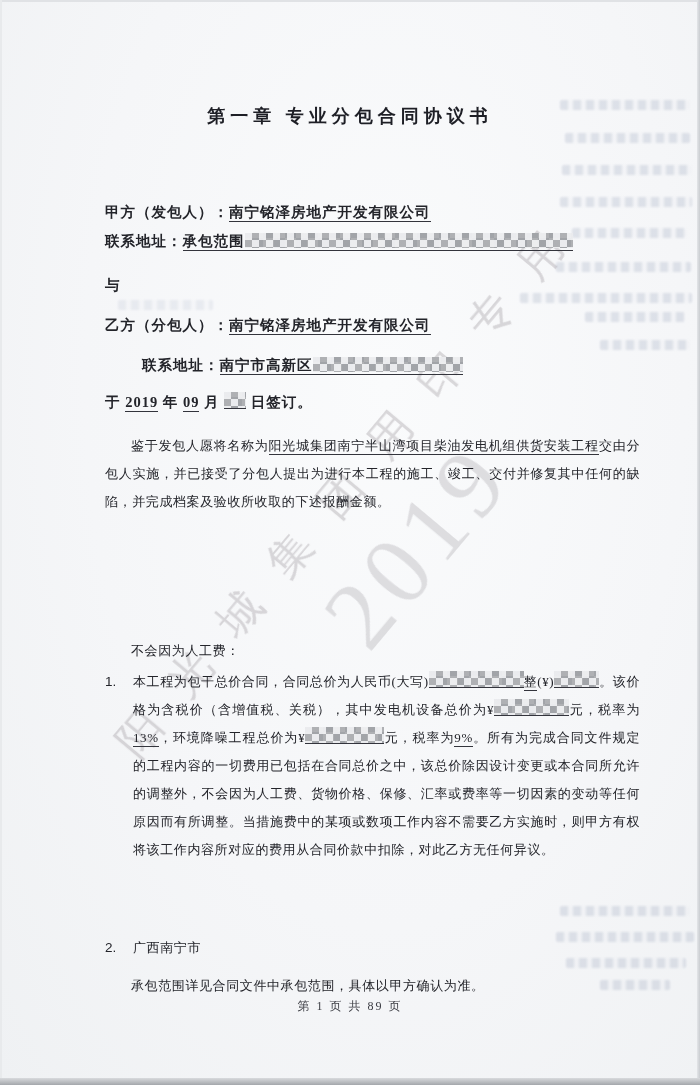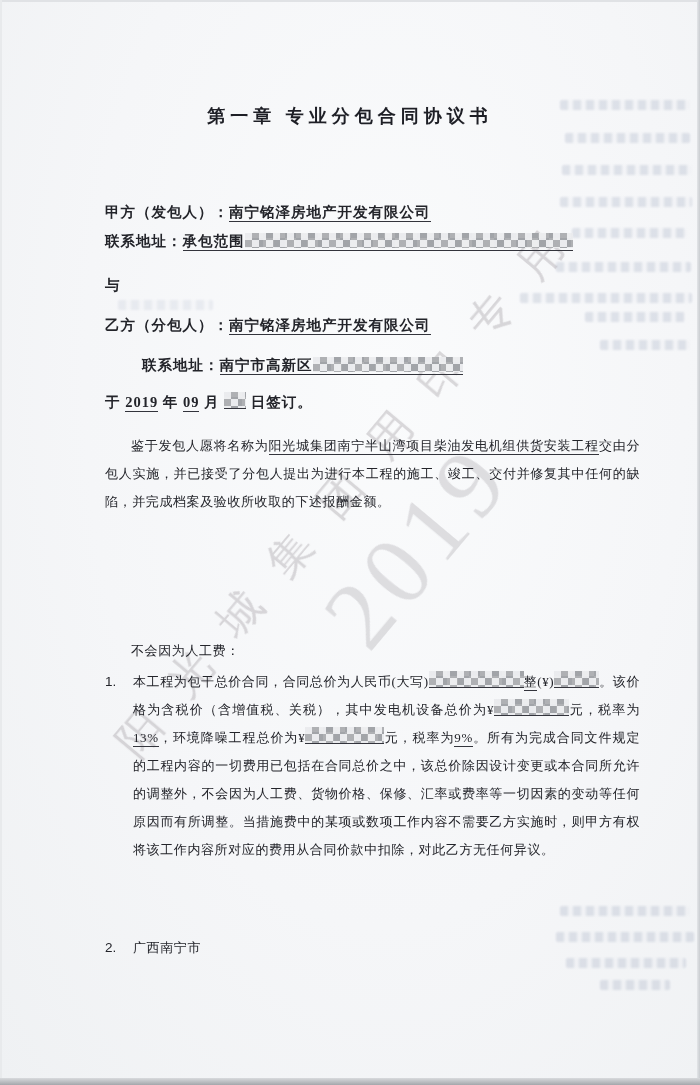--- a/index.html
+++ b/index.html
@@ -127,20 +127,22 @@
         <span>本工程为包干总价合同，合同总价为人民币(大写)</span><span class="mosaic w-amt1 u"></span><span class="u">整</span><span>(¥)</span><span class="mosaic w-amt2 u"></span><span>。该价格为含税价（含增值税、关税），其中发电机设备总价为¥</span><span class="mosaic w-amt3 u"></span><span>元，税率为</span><span class="u">13%</span><span>，环境降噪工程总价为¥</span><span class="mosaic w-amt4 u"></span><span>元，税率为</span><span class="u">9%</span><span>。所有为完成合同文件规定的工程内容的一切费用已包括在合同总价之中，该总价除因设计变更或本合同所允许的调整外，不会因为人工费、货物价格、保修、汇率或费率等一切因素的变动等任何原因而有所调整。当措施费中的某项或数项工作内容不需要乙方实施时，则甲方有权将该工作内容所对应的费用从合同价款中扣除，对此乙方无任何异议。</span>
       </div>
     </div>
   </div>
 
   <div class="blk num-row" style="top:934px;">
     <span class="num">2.</span>
     <div class="num-body para">广西南宁市</div>
   </div>
 
+  <div class="blk para indent" style="top:972px;">承包范围详见合同文件中承包范围，具体以甲方确认为准。</div>
 
+  <div class="blk footer" style="top:998px;">第 1 页 共 89 页</div>
 
   <div class="edge-top"></div>
   <div class="edge-left"></div>
   <div class="edge-right"></div>
   <div class="edge-bottom"></div>
 
 </div>
 
 </body></html>

